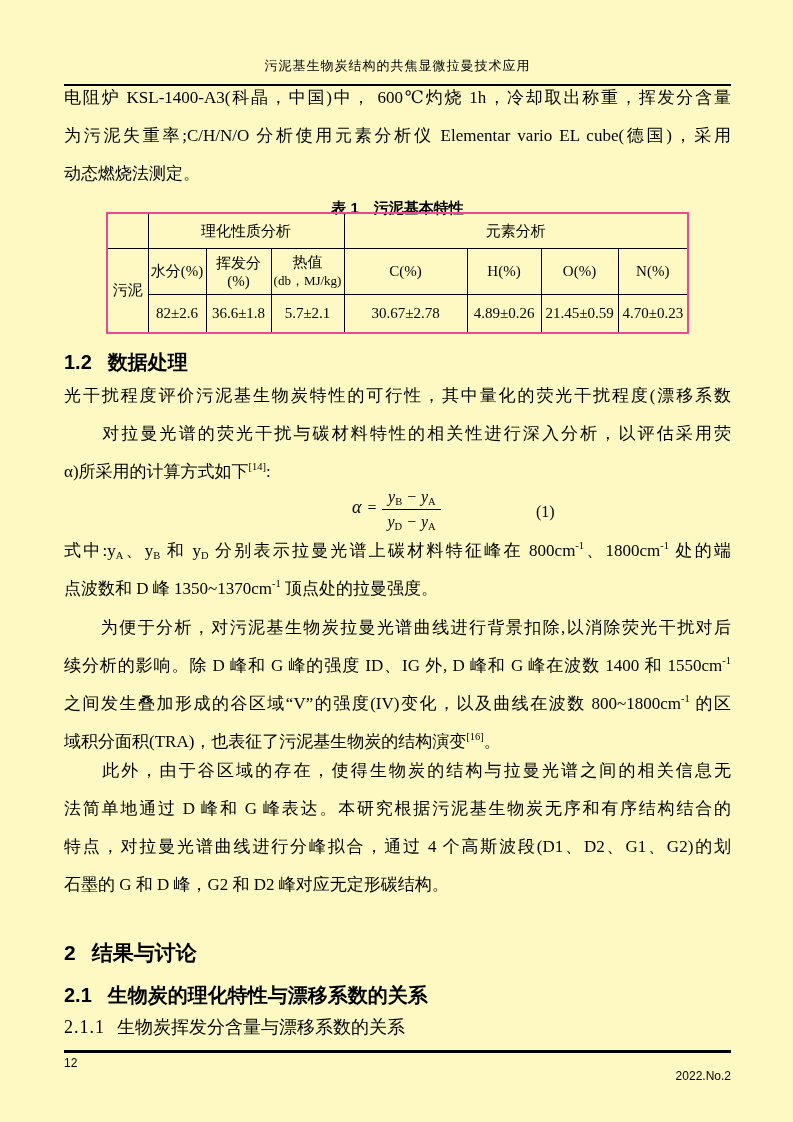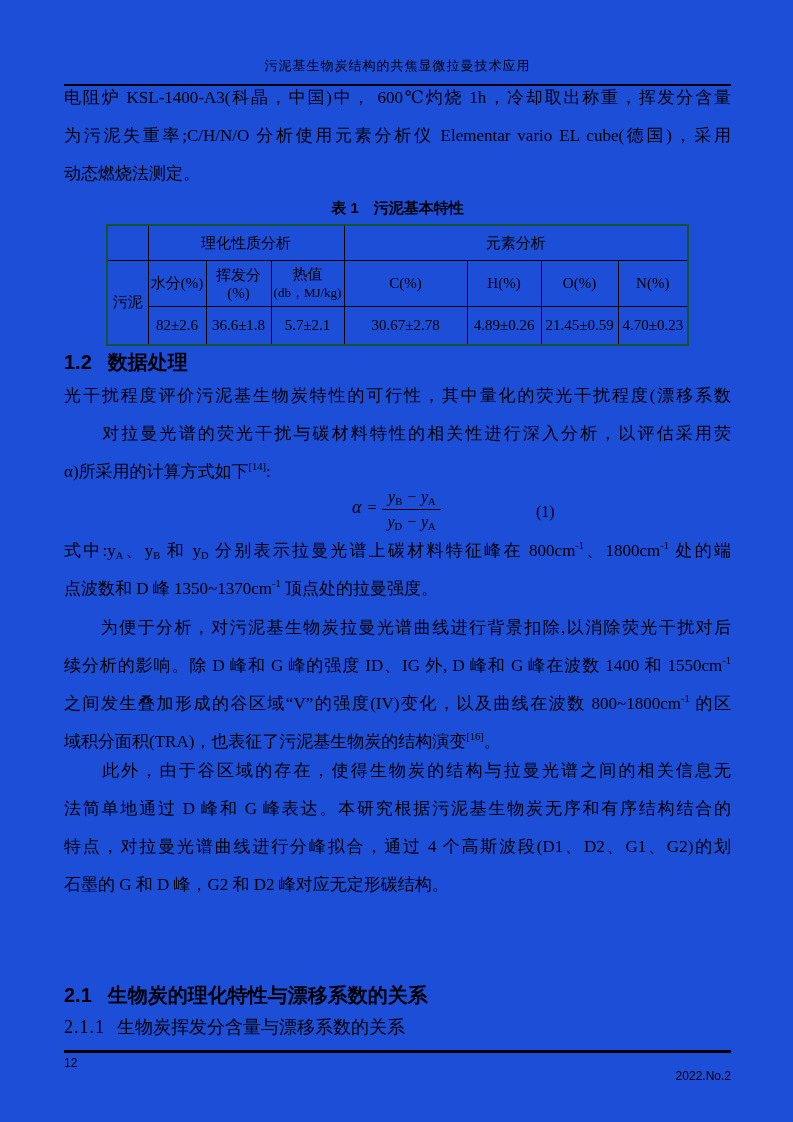--- a/index.html
+++ b/index.html
@@ -1,41 +1,41 @@
 <!DOCTYPE html>
 <html><head>
 <meta charset="utf-8">
 <style>
   html,body{margin:0;padding:0;background:#e8e8e8;}
   .page{
     position:relative;
     width:793px;height:1122px;
-    background:#1d4ed8;
+    background:#fef9c3;
     font-family:"Liberation Serif","DejaVu Serif",serif;
     color:#000;
     overflow:hidden;
   }
   .abs{position:absolute;left:64px;width:667px;}
   
   .running-head{top:57px;text-align:center;font-size:13px;letter-spacing:1px;}
   .head-rule{top:84px;height:2px;background:#000;}
   
   .para{font-size:17px;line-height:38px;}
   .tline{text-align:justify;text-align-last:justify;height:38px;overflow:hidden;}
   .tline.tlast{text-align-last:left;}
   sup{font-size:10.5px;vertical-align:7px;line-height:0;}
   sub{font-size:10.5px;vertical-align:-3px;line-height:0;font-style:normal;}
   
   .caption{top:199px;text-align:center;font-size:15px;font-weight:bold;
            font-family:"Liberation Sans","DejaVu Sans",sans-serif;}
   
   table.t1{
-    position:absolute;top:224px;left:106px;width:581px;
+    position:absolute;top:212px;left:106px;width:581px;
     border-collapse:collapse;table-layout:fixed;
-    border:2px solid #14532d;
+    border:2px solid #ec4899;
     font-size:15px;
   }
   table.t1 td{border:1px solid #000;text-align:center;vertical-align:middle;padding:0 2px;}
   tr.r1 td{height:34px;}
   tr.r2 td{height:45px;}
   tr.r3 td{height:37px;}
   td .small{font-size:13px;}
   
   .hding{font-family:"Liberation Sans","DejaVu Sans",sans-serif;font-weight:bold;line-height:28px;}
   .h12{top:348px;font-size:20px;}
@@ -145,20 +145,23 @@
       <div class="tline tlast">域积分面积(TRA)，也表征了污泥基生物炭的结构演变<sup>[16]</sup>。</div>
     </div>
 
   <div class="abs para" style="top:752px">
       <div class="tline">　　此外，由于谷区域的存在，使得生物炭的结构与拉曼光谱之间的相关信息无</div>
       <div class="tline">法简单地通过 D 峰和 G 峰表达。本研究根据污泥基生物炭无序和有序结构结合的</div>
       <div class="tline">特点，对拉曼光谱曲线进行分峰拟合，通过 4 个高斯波段(D1、D2、G1、G2)的划</div>
       <div class="tline tlast">石墨的 G 和 D 峰，G2 和 D2 峰对应无定形碳结构。</div>
     </div>
 
+  <div class="abs hding h2">
+    <span class="hnum">2</span><span>结果与讨论</span>
+  </div>
 
   <div class="abs hding h21">
     <span class="hnum">2.1</span><span>生物炭的理化特性与漂移系数的关系</span>
   </div>
 
   <div class="abs h211">
     <span class="hnum">2.1.1</span><span>生物炭挥发分含量与漂移系数的关系</span>
   </div>
 
   <div class="abs foot-rule"></div>

